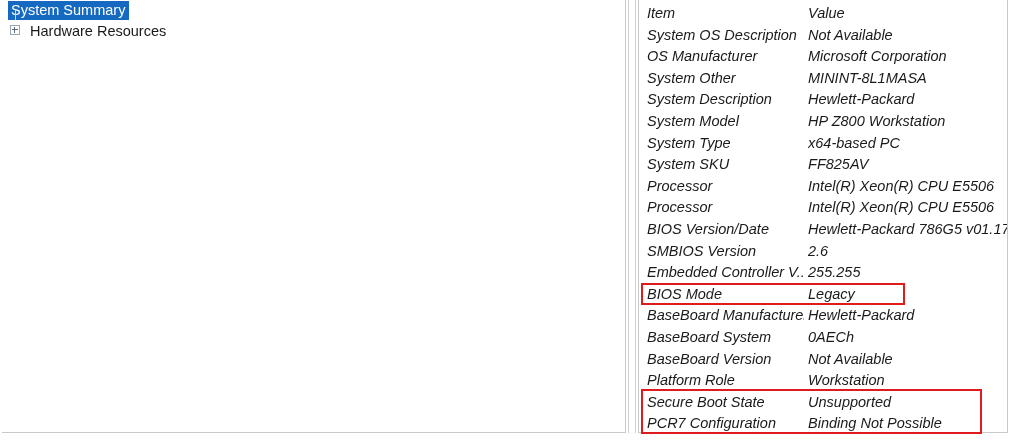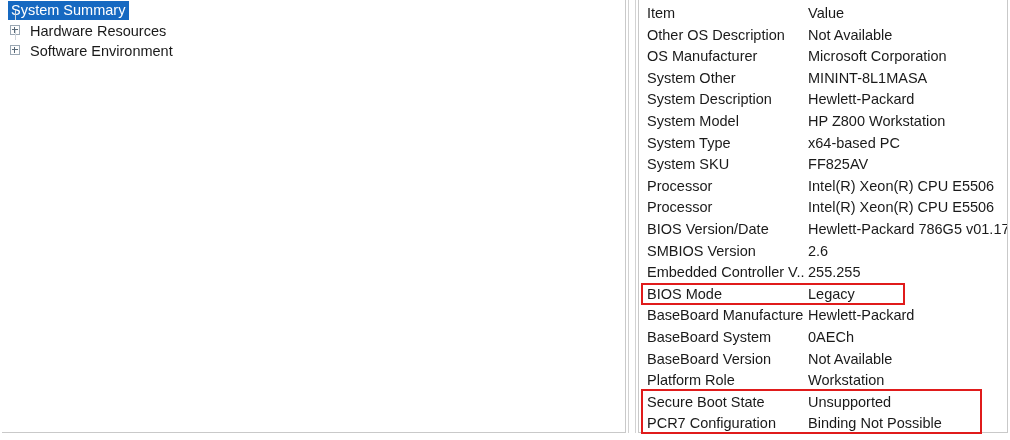--- a/index.html
+++ b/index.html
@@ -110,20 +110,21 @@
     left: 638px;
     top: 0px;
     width: 370px;
     height: 433px;
     background: #ffffff;
     border-left: 1px solid #c9c9c9;
     border-right: 1px solid #c9c9c9;
     border-bottom: 1px solid #c9c9c9;
     box-sizing: border-box;
     overflow: hidden;
+    font-style: italic;
   }
   #details-rows {
     position: absolute;
     left: 0;
     top: 3px;
     width: 420px;
   }
   .det-row {
     height: 21.6px;
     line-height: 21.6px;
@@ -176,43 +177,38 @@
     <span class="tree-label">System Summary</span>
   </div>
 
   <div class="tree-row tree-child">
     <span class="connector" style="top:-10px;height:10px;"></span>
     <span class="expander"></span>
     <span class="tree-label">Hardware Resources</span>
   </div>
 
 
-  <div class="tree-row tree-child">
-    <span class="connector" style="top:-10px;height:10px;"></span>
-    <span class="expander"></span>
-    <span class="tree-label">Software Environment</span>
-  </div>
 
 </div>
 
 <div id="splitter">
   <span class="sp-line" style="left:0px;"></span>
   <span class="sp-line" style="left:7px;"></span>
 </div>
 
 <div id="details-panel">
   <div id="details-rows">
 
     <div class="det-row">
       <span class="det-item">Item</span>
       <span class="det-value">Value</span>
     </div>
 
     <div class="det-row">
-      <span class="det-item">Other OS Description</span>
+      <span class="det-item">System OS Description</span>
       <span class="det-value">Not Available</span>
     </div>
     <div class="det-row">
       <span class="det-item">OS Manufacturer</span>
       <span class="det-value">Microsoft Corporation</span>
     </div>
     <div class="det-row">
       <span class="det-item">System Other</span>
       <span class="det-value">MININT-8L1MASA</span>
     </div>

